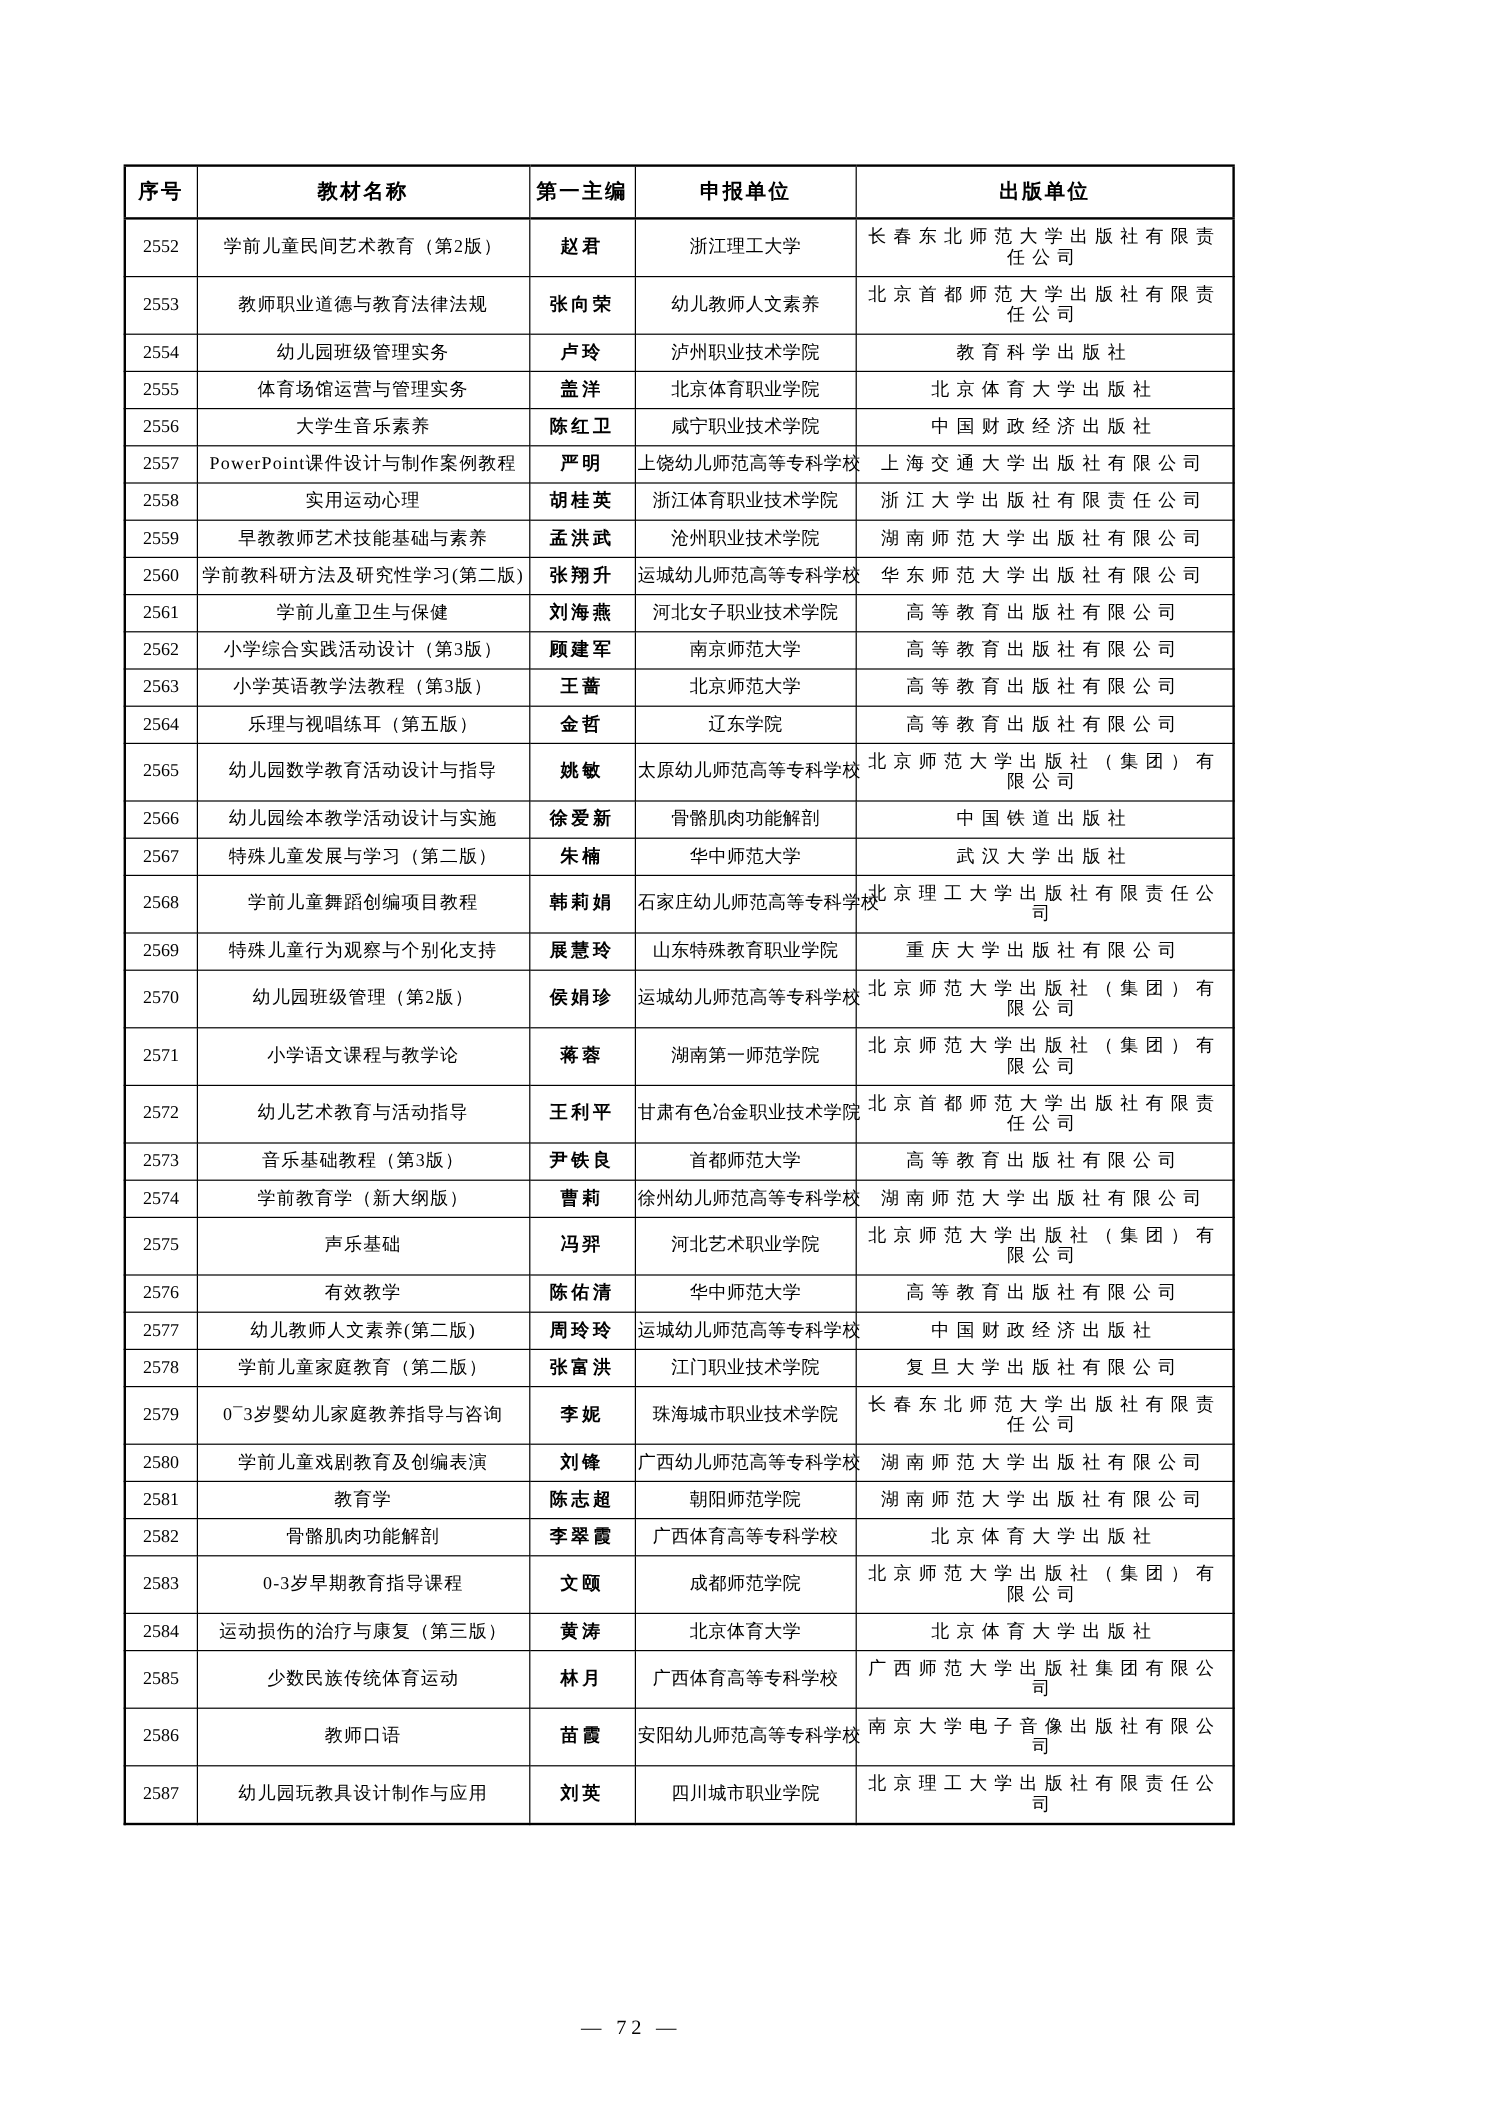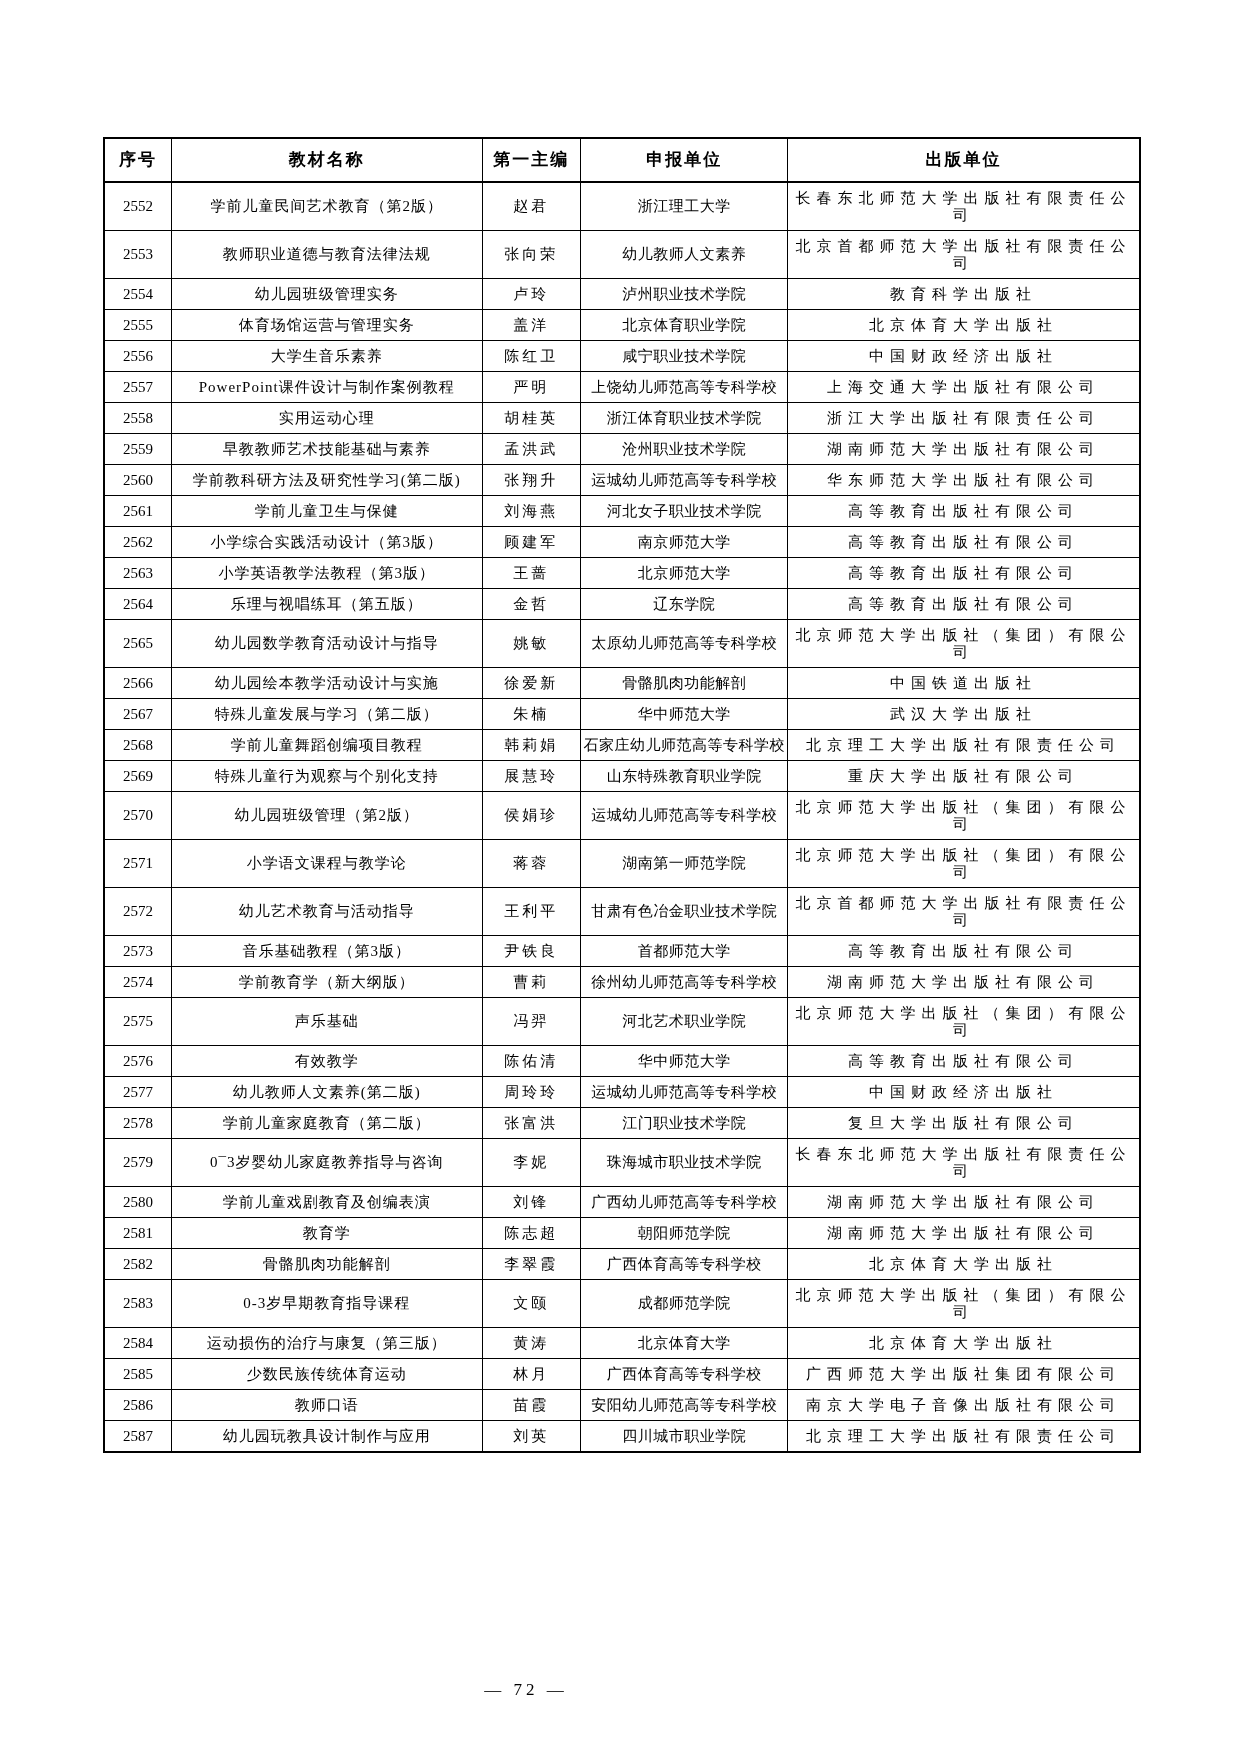--- a/index.html
+++ b/index.html
@@ -15,21 +15,21 @@
     position: absolute;
     top: 0; left: 0;
     width: 1241px;
     height: 1754px;
     background: #ffffff;
   }
   .table-wrap {
     position: absolute;
     top: 137px;
     left: 103px;
-    width: 1038px;
+    width: 926px;
   }
   table.booklist {
     width: 100%;
     border-collapse: collapse;
     table-layout: fixed;
     border: 2px solid #000000;
   }
   table.booklist th, table.booklist td {
     border: 1px solid #000000;
     text-align: center;
@@ -45,21 +45,21 @@
     border-bottom: 2px solid #000000;
     border-top: 2px solid #000000;
   }
   table.booklist td {
     font-size: 15px;
     line-height: 17px;
     padding: 6.5px 2px;
   }
   td.c-no { letter-spacing: 0; white-space: nowrap; font-size: 15px; margin-left: 46px; }
   td.c-title { letter-spacing: 1px; white-space: nowrap; }
-  td.c-editor { letter-spacing: 3px; white-space: nowrap; }
+  td.c-editor { letter-spacing: 3px; white-space: nowrap; font-weight: bold; }
   td.c-applicant { letter-spacing: 0.5px; white-space: nowrap; font-size: 15px; }
   td.c-publisher { letter-spacing: 6px; word-break: break-all; }
   .page-footer {
     position: absolute;
     top: 1680px;
     left: 0;
     width: 1052px;
     text-align: center;
     font-size: 17px;
     letter-spacing: 4px;

